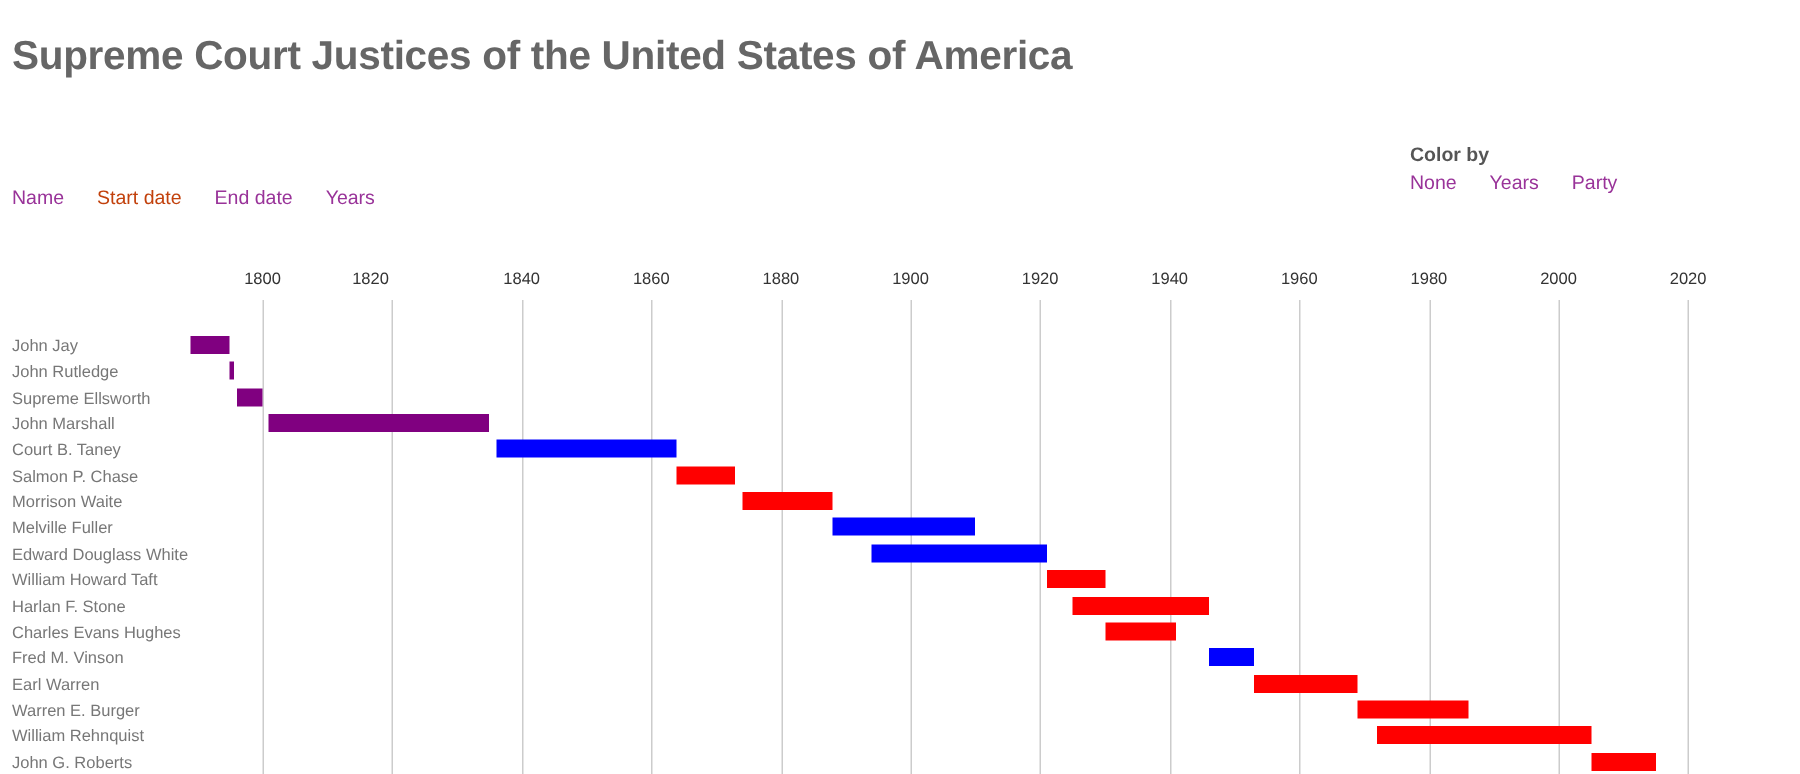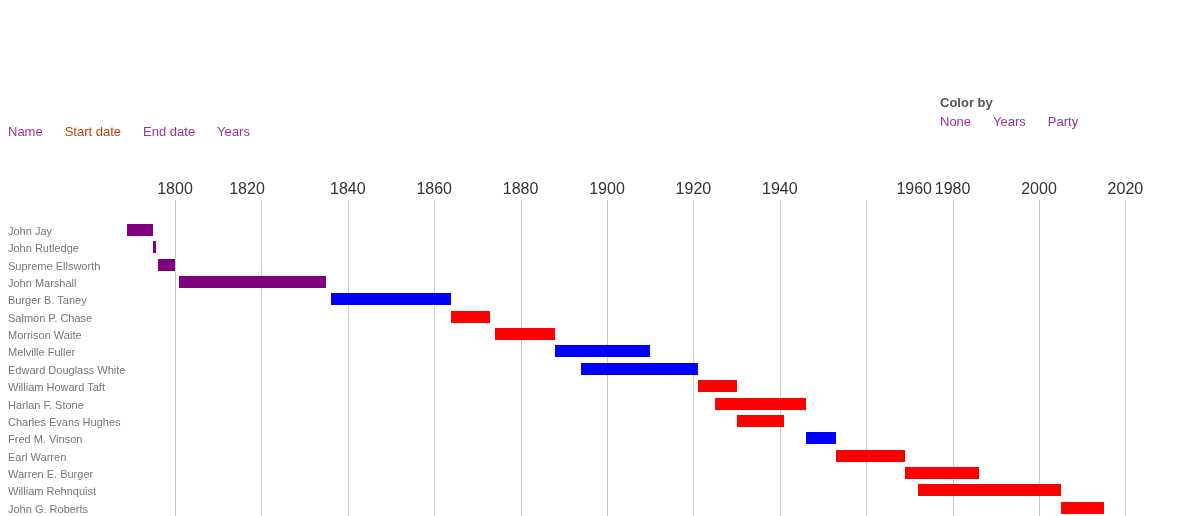--- a/index.html
+++ b/index.html
@@ -80,21 +80,21 @@
   .gridline {
     position: absolute;
     top: 0;
     bottom: 0;
     width: 1px;
     background: #cccccc;
   }
   .tick-label {
     position: absolute;
     top: -20px;
-    font-size: 16px;
+    font-size: 11px;
     color: #333333;
     transform: translateX(-50%);
     white-space: nowrap;
   }
 
   
   .row-label {
     position: absolute;
     left: 8px;
     font-size: 11px;
@@ -106,20 +106,21 @@
     position: absolute;
     height: 12px;
     border-radius: 0;
   }
 </style>
 </head>
 <body>
 
 <div id="page">
 
+  <h1 class="page-title">Supreme Court Justices of the United States of America</h1>
 
   <div class="control-group" id="sort-group">
     <div class="control-links">
         <a class="control-link" style="color: rgb(153, 51, 153);">Name</a>
         <a class="control-link" style="color: #c2410c; margin-top: 29px;">Start date</a>
         <a class="control-link" style="color: rgb(153, 51, 153);">End date</a>
         <a class="control-link" style="color: rgb(153, 51, 153);">Years</a>
       </div>
   </div>
 
@@ -147,21 +148,21 @@
         <div class="tick-label" style="left: 286.2px;">1860</div>
         <div class="gridline" style="left: 372.6px; background: rgb(204, 204, 204);"></div>
         <div class="tick-label" style="left: 372.6px;">1880</div>
         <div class="gridline" style="left: 459px; background: rgb(204, 204, 204);"></div>
         <div class="tick-label" style="left: 459px;">1900</div>
         <div class="gridline" style="left: 545.4px; background: rgb(204, 204, 204);"></div>
         <div class="tick-label" style="left: 545.4px;">1920</div>
         <div class="gridline" style="left: 631.8px; background: rgb(204, 204, 204);"></div>
         <div class="tick-label" style="left: 631.8px;">1940</div>
         <div class="gridline" style="left: 718.2px; background: rgb(204, 204, 204);"></div>
-        <div class="tick-label" style="left: 718.2px; margin-left: 48px;">1960</div>
+        <div class="tick-label" style="left: 718.2px;">1960</div>
         <div class="gridline" style="left: 804.6px; background: rgb(204, 204, 204);"></div>
         <div class="tick-label" style="left: 804.6px;">1980</div>
         <div class="gridline" style="left: 891px; background: rgb(204, 204, 204);"></div>
         <div class="tick-label" style="left: 891px;">2000</div>
         <div class="gridline" style="left: 977.4px; background: rgb(204, 204, 204);"></div>
         <div class="tick-label" style="left: 977.4px;">2020</div>
         <div class="bar" title="John Jay" style="left: -20.52px; width: 25.92px; top: 24px; height: 12px; background: rgb(128, 0, 128);"></div>
         <div class="bar" title="John Rutledge" style="left: 5.4px; width: 2.5px; top: 41.35px; height: 12px; background: rgb(128, 0, 128);"></div>
         <div class="bar" title="Oliver Ellsworth" style="left: 9.72px; width: 17.28px; top: 58.7px; height: 12px; background: rgb(128, 0, 128);"></div>
         <div class="bar" title="John Marshall" style="left: 31.32px; width: 146.88px; top: 76.05px; height: 12px; background: rgb(128, 0, 128);"></div>
@@ -176,21 +177,21 @@
         <div class="bar" title="Fred M. Vinson" style="left: 657.72px; width: 30.24px; top: 232.2px; height: 12px; background: rgb(0, 0, 255);"></div>
         <div class="bar" title="Earl Warren" style="left: 687.96px; width: 69.12px; top: 249.55px; height: 12px; background: rgb(255, 0, 0);"></div>
         <div class="bar" title="Warren E. Burger" style="left: 757.08px; width: 73.44px; top: 266.9px; height: 12px; background: rgb(255, 0, 0);"></div>
         <div class="bar" title="William Rehnquist" style="left: 770.04px; width: 142.56px; top: 284.25px; height: 12px; background: rgb(255, 0, 0);"></div>
         <div class="bar" title="John G. Roberts" style="left: 912.6px; width: 43.2px; top: 301.6px; height: 12px; background: rgb(255, 0, 0);"></div>
       </div>
   <div class="row-label" style="top: 45px; color: rgb(119, 119, 119);">John Jay</div>
       <div class="row-label" style="top: 62.35px; color: rgb(119, 119, 119);">John Rutledge</div>
       <div class="row-label" style="top: 79.7px; color: rgb(119, 119, 119);">Supreme Ellsworth</div>
       <div class="row-label" style="top: 97.05px; color: rgb(119, 119, 119);">John Marshall</div>
-      <div class="row-label" style="top: 114.4px; color: rgb(119, 119, 119);">Burger B. Taney</div>
+      <div class="row-label" style="top: 114.4px; color: rgb(119, 119, 119);">Court B. Taney</div>
       <div class="row-label" style="top: 131.75px; color: rgb(119, 119, 119);">Salmon P. Chase</div>
       <div class="row-label" style="top: 149.1px; color: rgb(119, 119, 119);">Morrison Waite</div>
       <div class="row-label" style="top: 166.45px; color: rgb(119, 119, 119);">Melville Fuller</div>
       <div class="row-label" style="top: 183.8px; color: rgb(119, 119, 119);">Edward Douglass White</div>
       <div class="row-label" style="top: 201.15px; color: rgb(119, 119, 119);">William Howard Taft</div>
       <div class="row-label" style="top: 218.5px; color: rgb(119, 119, 119);">Harlan F. Stone</div>
       <div class="row-label" style="top: 235.85px; color: rgb(119, 119, 119);">Charles Evans Hughes</div>
       <div class="row-label" style="top: 253.2px; color: rgb(119, 119, 119);">Fred M. Vinson</div>
       <div class="row-label" style="top: 270.55px; color: rgb(119, 119, 119);">Earl Warren</div>
       <div class="row-label" style="top: 287.9px; color: rgb(119, 119, 119);">Warren E. Burger</div>

